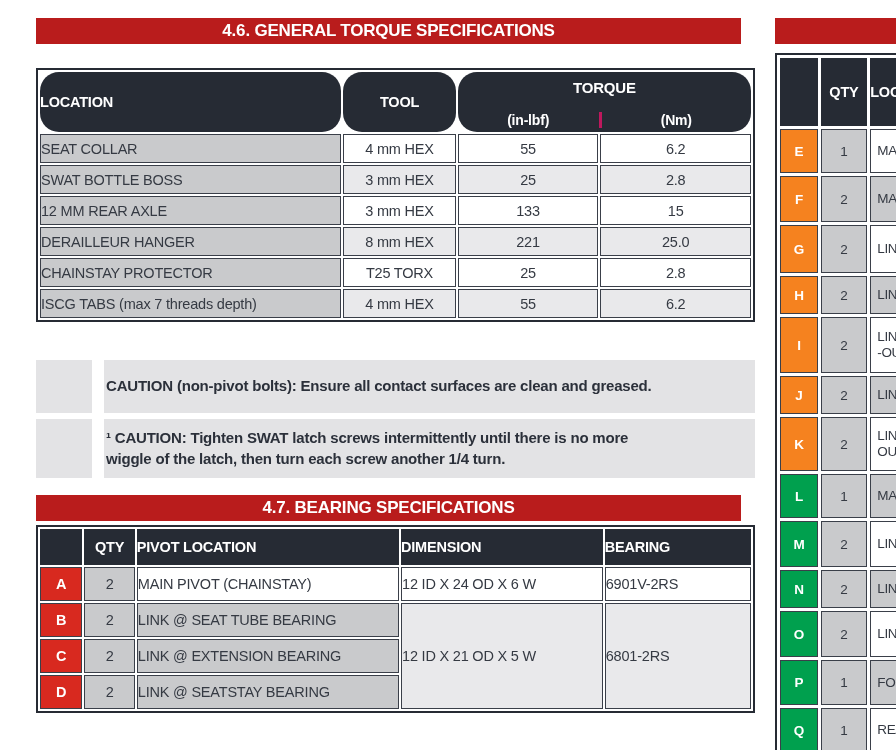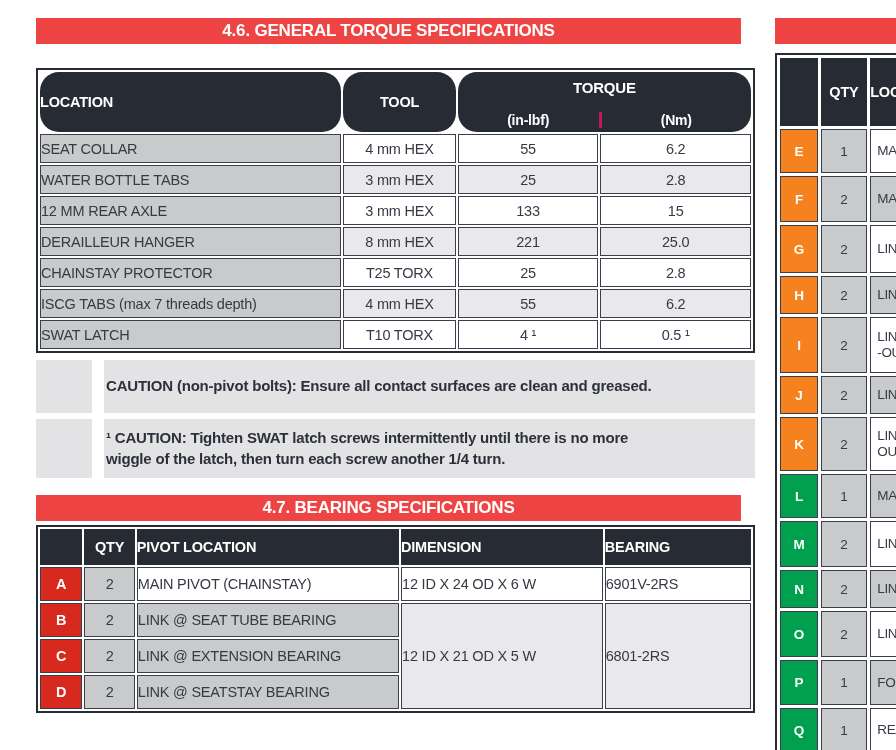--- a/index.html
+++ b/index.html
@@ -2,21 +2,21 @@
 <html><head>
 <meta charset="utf-8">
 <style>
   html,body{margin:0;padding:0;background:#ffffff;}
   #canvas{
     position:relative;width:896px;height:750px;overflow:hidden;background:#ffffff;
     font-family:"Liberation Sans",sans-serif;color:#2b303a;
   }
   
   .titlebar{
-    position:absolute;background:#ef4444;color:#ffffff;height:26px;
+    position:absolute;background:#b91c1c;color:#ffffff;height:26px;
     display:flex;align-items:center;justify-content:center;
     font-weight:bold;font-size:17px;letter-spacing:-0.2px;
   }
   
   table.spec{border-collapse:separate;border-spacing:2px;background:#ffffff;border:2px solid #262b34;}
   table.spec th,table.spec td{padding:0;font-size:14.5px;letter-spacing:-0.2px;}
   .h{background:#262b34;color:#ffffff;font-weight:bold;border:none;}
   td.cell{border:1px solid #3a3f49;color:#353a43;background:#ffffff;}
   td.gray{background:#c9cacc;}
   td.lt{background:#e9e9eb;}
@@ -85,21 +85,21 @@
         </div>
       </th>
     </tr>
     <tr>
       <td class="cell gray left">SEAT COLLAR</td>
       <td class="cell ctr">4 mm HEX</td>
       <td class="cell ctr">55</td>
       <td class="cell ctr">6.2</td>
     </tr>
     <tr>
-      <td class="cell gray left">WATER BOTTLE TABS</td>
+      <td class="cell gray left">SWAT BOTTLE BOSS</td>
       <td class="cell lt ctr">3 mm HEX</td>
       <td class="cell lt ctr">25</td>
       <td class="cell lt ctr">2.8</td>
     </tr>
     <tr>
       <td class="cell gray left">12 MM REAR AXLE</td>
       <td class="cell ctr">3 mm HEX</td>
       <td class="cell ctr">133</td>
       <td class="cell ctr">15</td>
     </tr>
@@ -113,26 +113,20 @@
       <td class="cell gray left">CHAINSTAY PROTECTOR</td>
       <td class="cell ctr">T25 TORX</td>
       <td class="cell ctr">25</td>
       <td class="cell ctr">2.8</td>
     </tr>
     <tr>
       <td class="cell gray left">ISCG TABS (max 7 threads depth)</td>
       <td class="cell lt ctr">4 mm HEX</td>
       <td class="cell lt ctr">55</td>
       <td class="cell lt ctr">6.2</td>
-    </tr>
-    <tr>
-      <td class="cell gray left">SWAT LATCH</td>
-      <td class="cell ctr">T10 TORX</td>
-      <td class="cell ctr">4 ¹</td>
-      <td class="cell ctr">0.5 ¹</td>
     </tr>
   </tbody>
     </table>
 
   <div class="note n1">
     <div class="note-icon"></div>
     <div class="note-box">
       <span>CAUTION (non-pivot bolts): Ensure all contact surfaces are clean and greased.</span>
     </div>
   </div>

